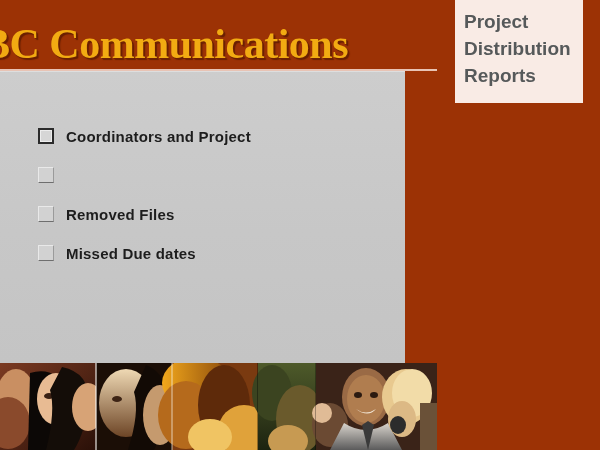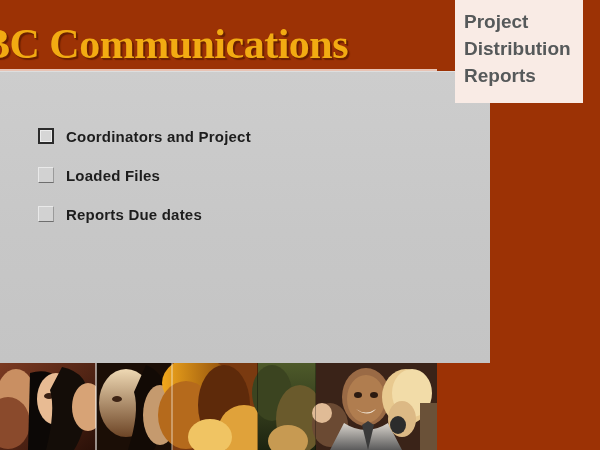--- a/index.html
+++ b/index.html
@@ -72,21 +72,21 @@
     height: 2px;
     background: #e8c3b4;
     z-index: 4;
   }
 
   
   .menu-panel {
     position: absolute;
     left: 0;
     top: 71px;
-    width: 490px;
+    width: 405px;
     height: 292px;
     background: #c8c8c8;
     background-image: linear-gradient(180deg, #cdcdcd 0%, #c7c7c7 55%, #c4c4c4 100%);
     overflow: hidden;
     z-index: 2;
   }
   .menu-panel::after {
     
     content: "";
     position: absolute;
@@ -191,27 +191,30 @@
   <div class="menu-panel">
     <div class="menu-list">
 
       <div class="menu-item focused">
         <span class="checkbox"></span>
         <span class="menu-label">Coordinators and Project</span>
       </div>
 
       <div class="menu-item">
         <span class="checkbox"></span>
-        <span class="menu-label">Loaded Files</span>
       </div>
-
 
       <div class="menu-item">
         <span class="checkbox"></span>
-        <span class="menu-label">Reports Due dates</span>
+        <span class="menu-label">Removed Files</span>
+      </div>
+
+      <div class="menu-item">
+        <span class="checkbox"></span>
+        <span class="menu-label">Missed Due dates</span>
       </div>
 
 
     </div>
   </div>
 
   <div class="ghost-title-wrap">
     
   </div>
 

